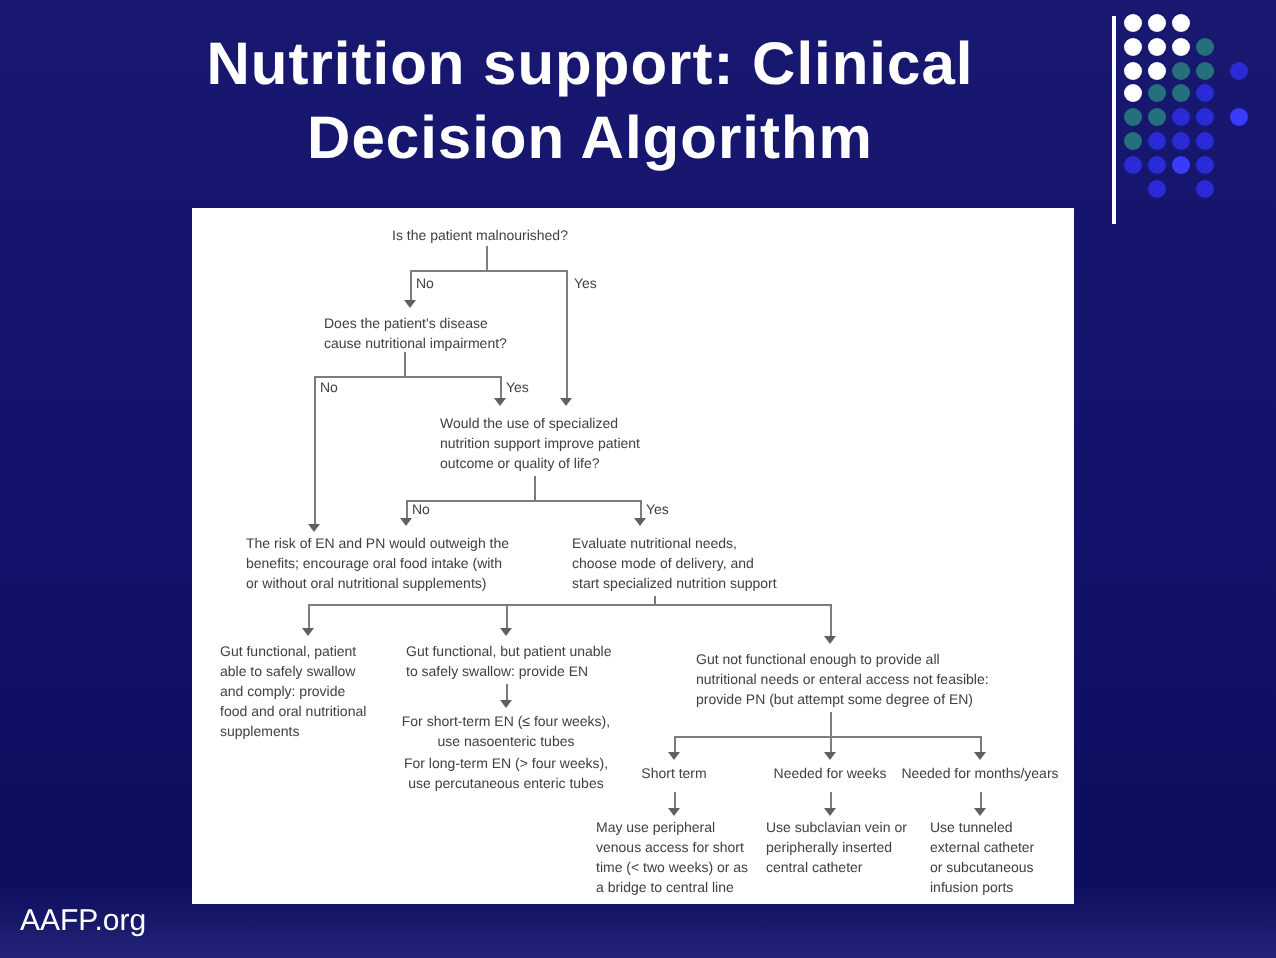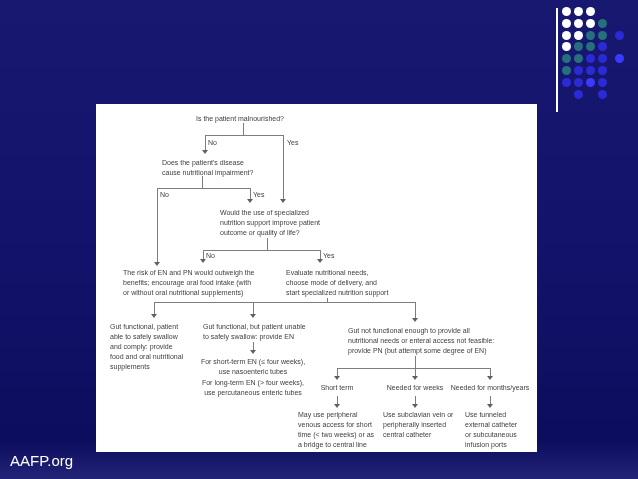--- a/index.html
+++ b/index.html
@@ -33,20 +33,22 @@
     position:absolute;width:0;height:0;
     border-left:3px solid transparent;border-right:3px solid transparent;
     border-top:4px solid #606060;
   }
 </style>
 </head>
 <body>
 
 <div id="slide">
 
+  <div id="title">Nutrition support: Clinical
+Decision Algorithm</div>
 
   <div id="vrule"></div>
   <div id="dots">
       <span class="dot" style="left: 0px; top: 0px; background: rgb(255, 255, 255);"></span>
       <span class="dot" style="left: 12px; top: 0px; background: rgb(255, 255, 255);"></span>
       <span class="dot" style="left: 24px; top: 0px; background: rgb(255, 255, 255);"></span>
       <span class="dot" style="left: 0px; top: 11.8px; background: rgb(255, 255, 255);"></span>
       <span class="dot" style="left: 12px; top: 11.8px; background: rgb(255, 255, 255);"></span>
       <span class="dot" style="left: 24px; top: 11.8px; background: rgb(255, 255, 255);"></span>
       <span class="dot" style="left: 36px; top: 11.8px; background: rgb(38, 112, 126);"></span>

